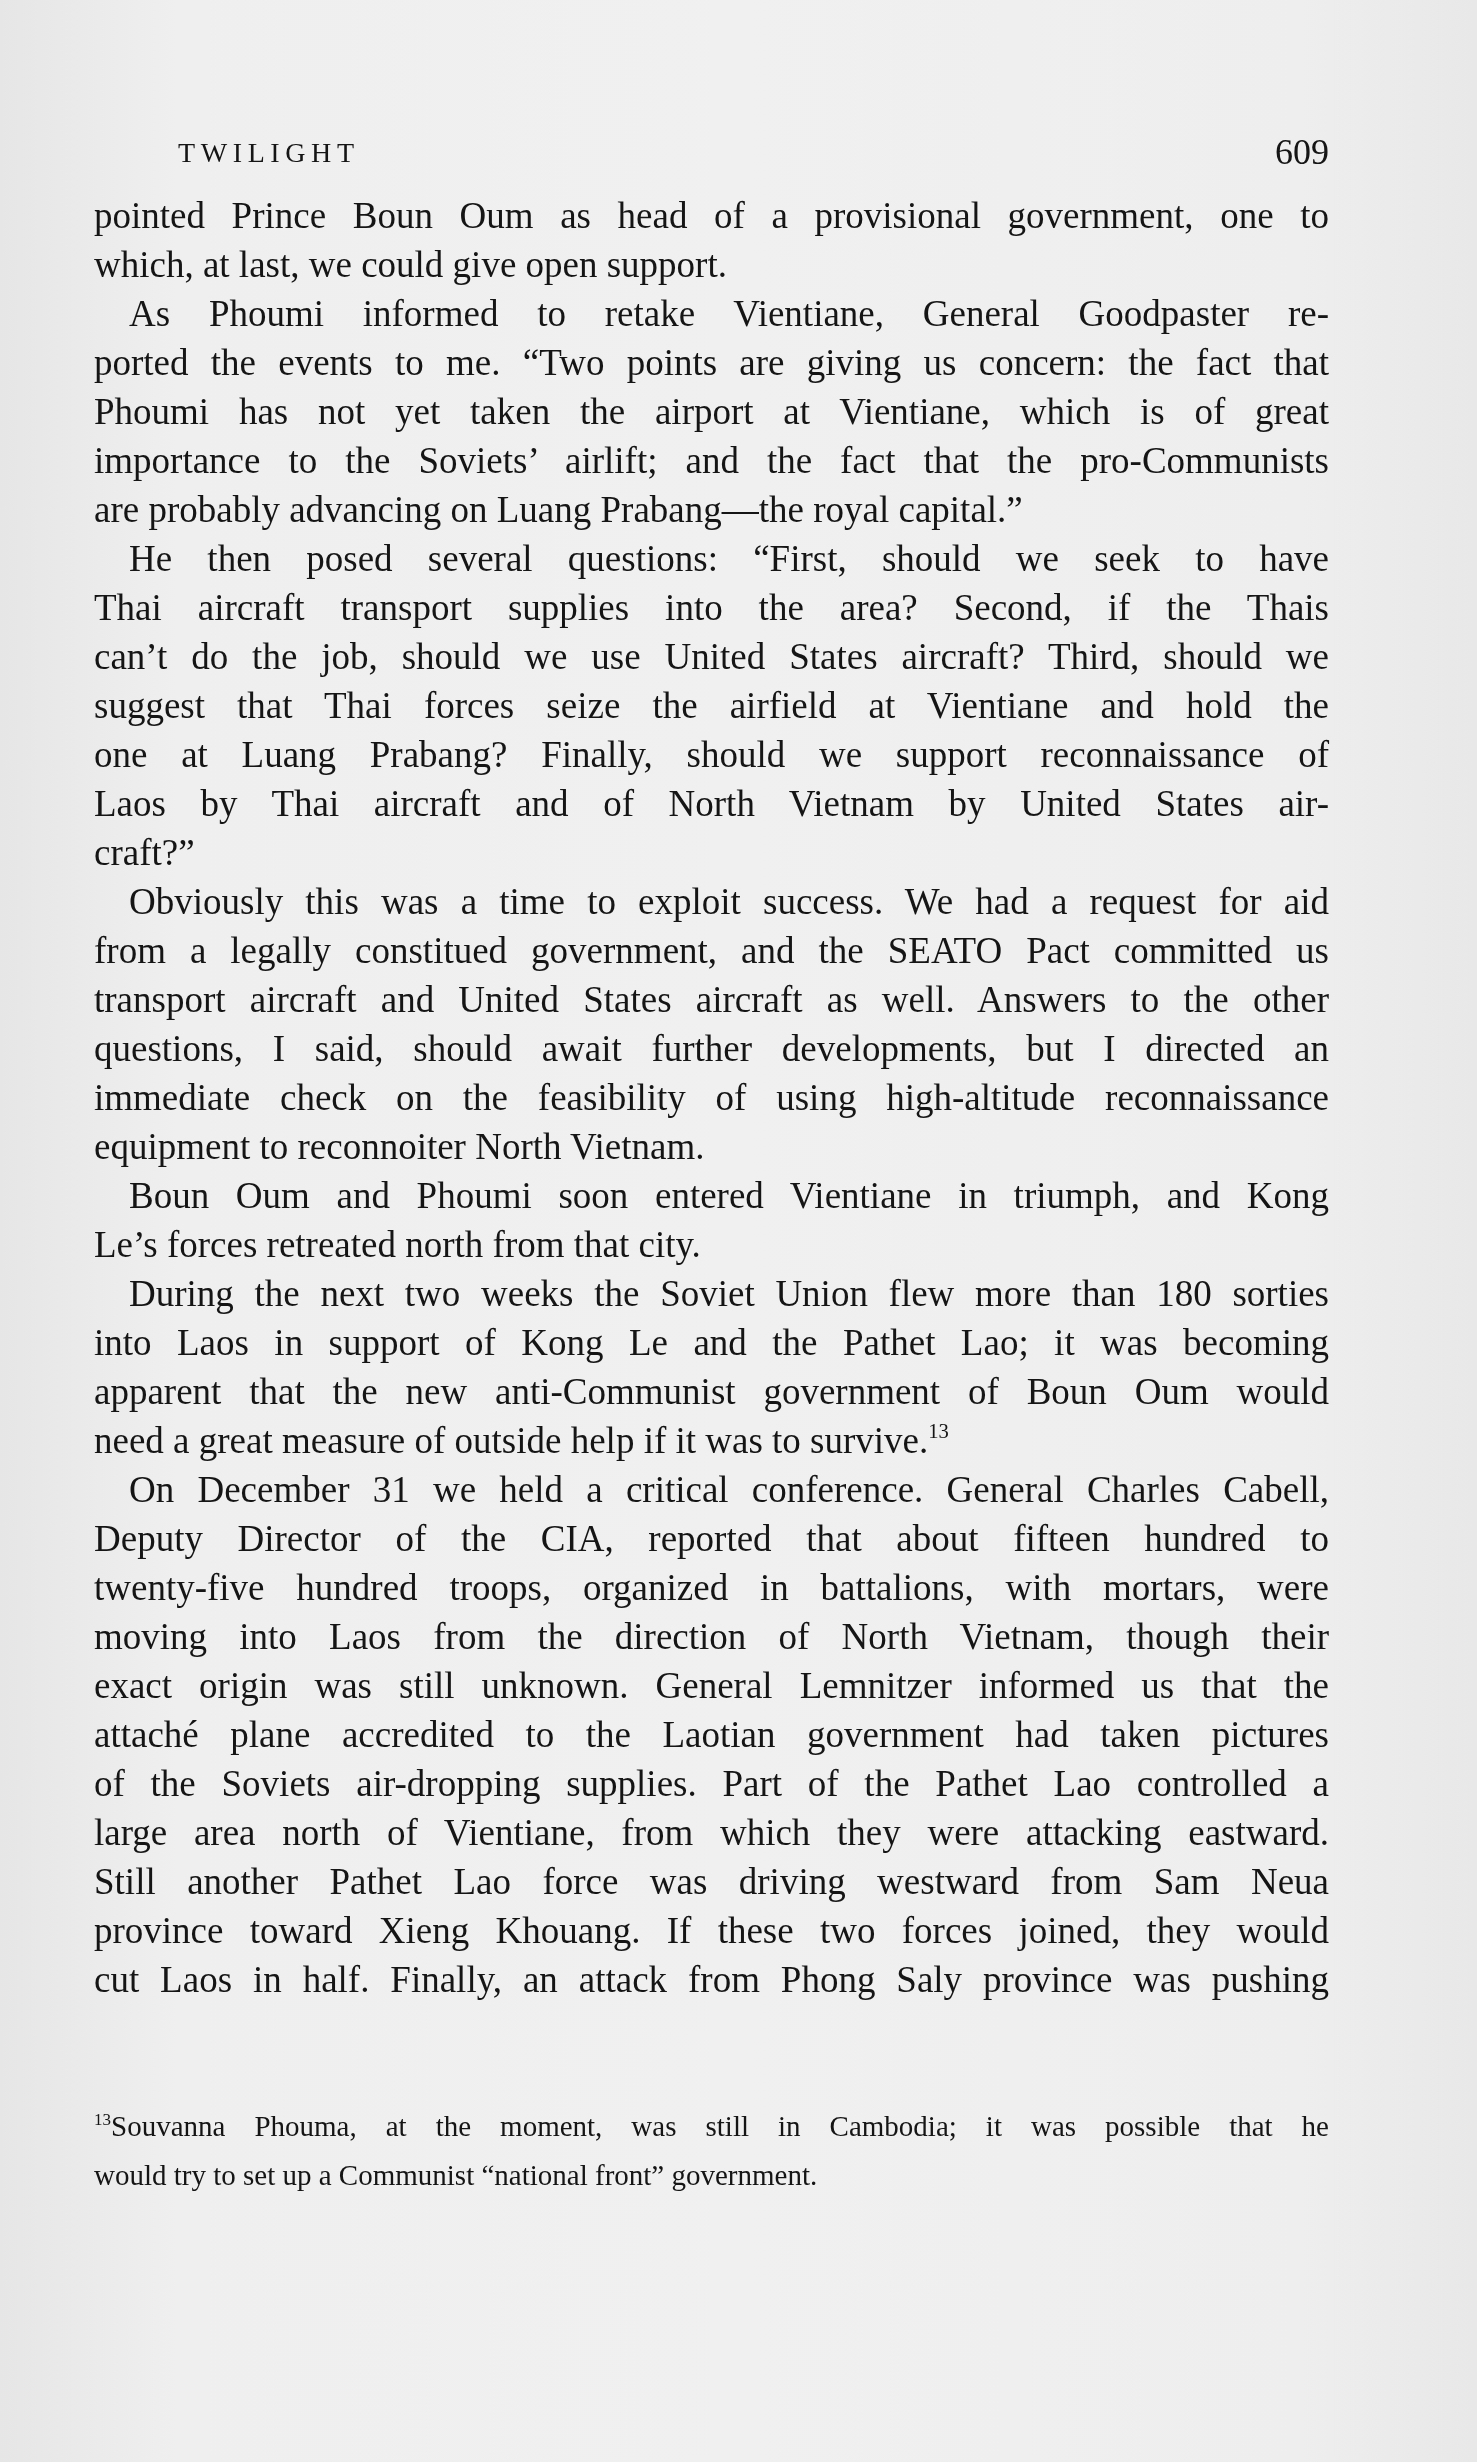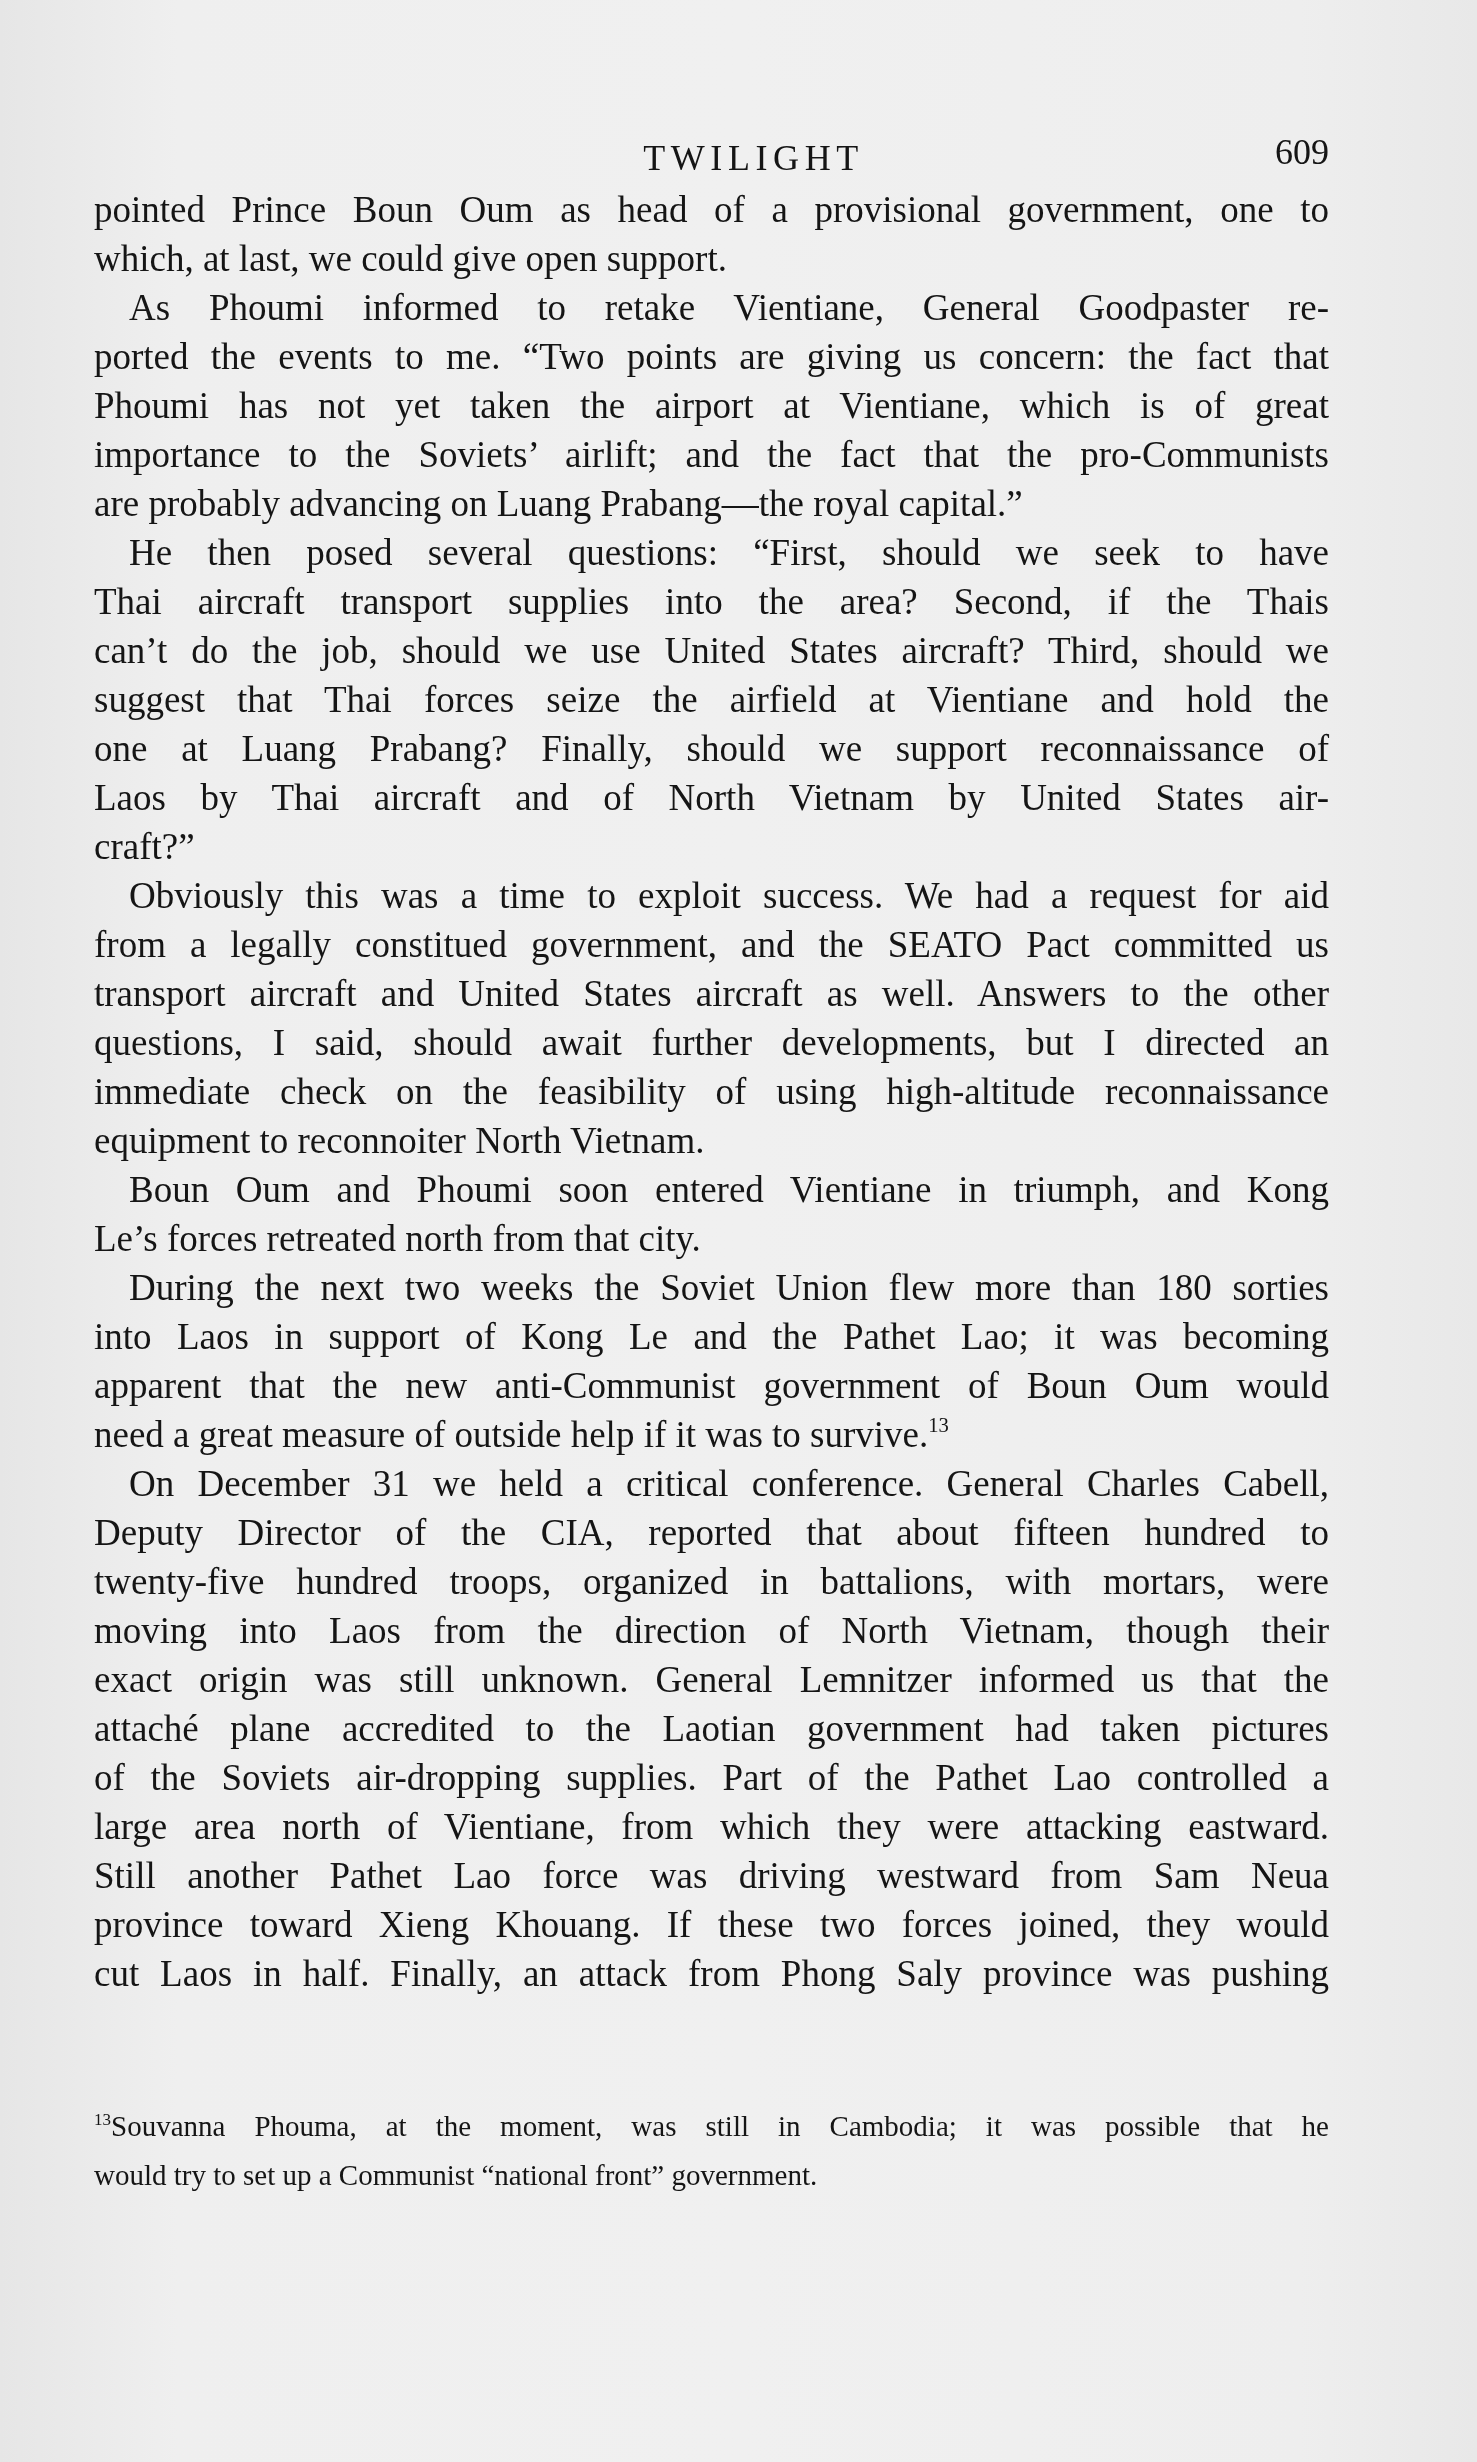--- a/index.html
+++ b/index.html
@@ -26,35 +26,35 @@
       position: absolute;
       top: 131px;
       left: 94px;
       width: 1235px;
       height: 47px;
     }
     .running-title {
       position: absolute;
       left: 0; right: 0;
       top: 5.6px;
-      text-align: center;
-      font-size: 36px;
+      text-align: left;
+      font-size: 28px;
       letter-spacing: 5.6px;
       padding-left: 84px;
     }
     .page-number {
       position: absolute;
       right: 0;
       top: 0;
       font-size: 36px;
     }
     .body-text {
       position: absolute;
       left: 94px;
-      top: 185px;
+      top: 191px;
       width: 1235px;
       font-size: 37px;
       line-height: 49px;
     }
     .line {
       display: block;
       text-align: justify;
       text-align-last: justify;
       white-space: nowrap;
       height: 49px;

